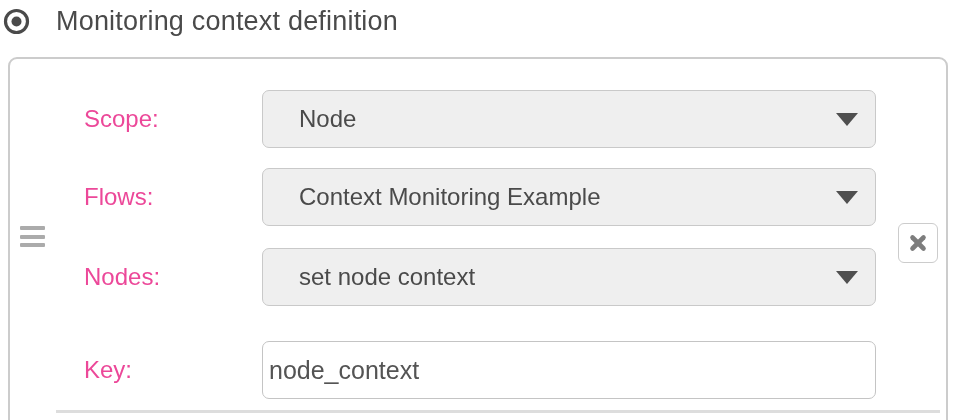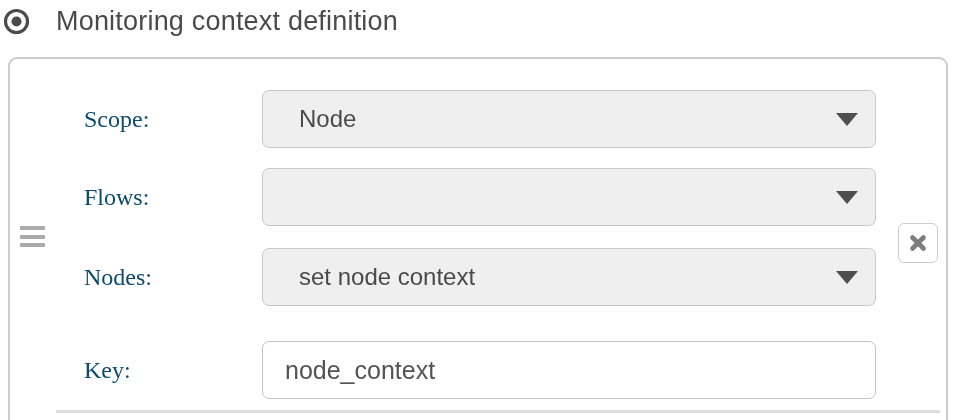--- a/index.html
+++ b/index.html
@@ -59,22 +59,21 @@
   .row-1 { top: 31px; }
   .row-2 { top: 109px; text-align: center; }
   .row-3 { top: 189px; }
   .row-4 { top: 282px; }
 
   .row-label {
     position: absolute;
     left: 74px; top: 50%;
     transform: translateY(-50%);
     font-size: 24px;
-    color: #0c4a6e;
-    font-family: Liberation Serif, serif;
+    color: #ec4899;
   }
 
   .dropdown {
     position: absolute;
     left: 252px; top: 0;
     width: 614px; height: 58px;
     background: #efefef;
     border: 1px solid #c9c9c9;
     border-radius: 7px;
     display: flex;
@@ -96,21 +95,21 @@
     border-top: 13px solid #4f4f4f;
   }
 
   .text-input {
     position: absolute;
     left: 252px; top: 0;
     width: 614px; height: 58px;
     background: #ffffff;
     border: 1px solid #c4c4c4;
     border-radius: 7px;
-    padding-left: 22px;
+    padding-left: 6px;
     font-size: 25px;
     color: #545454;
     font-family: "Liberation Sans", sans-serif;
     outline: none;
   }
 
   
   .remove-btn {
     position: absolute;
     left: 888px; top: 164px;
@@ -158,20 +157,21 @@
     <span class="row-label">Scope:</span>
     <div class="dropdown">
       <span class="dropdown-value">Node</span>
       <span class="caret"></span>
     </div>
   </div>
 
   <div class="row row-2">
     <span class="row-label">Flows:</span>
     <div class="dropdown">
+      <span class="dropdown-value">Context Monitoring Example</span>
       <span class="caret"></span>
     </div>
   </div>
 
   <div class="row row-3">
     <span class="row-label">Nodes:</span>
     <div class="dropdown">
       <span class="dropdown-value">set node context</span>
       <span class="caret"></span>
     </div>

